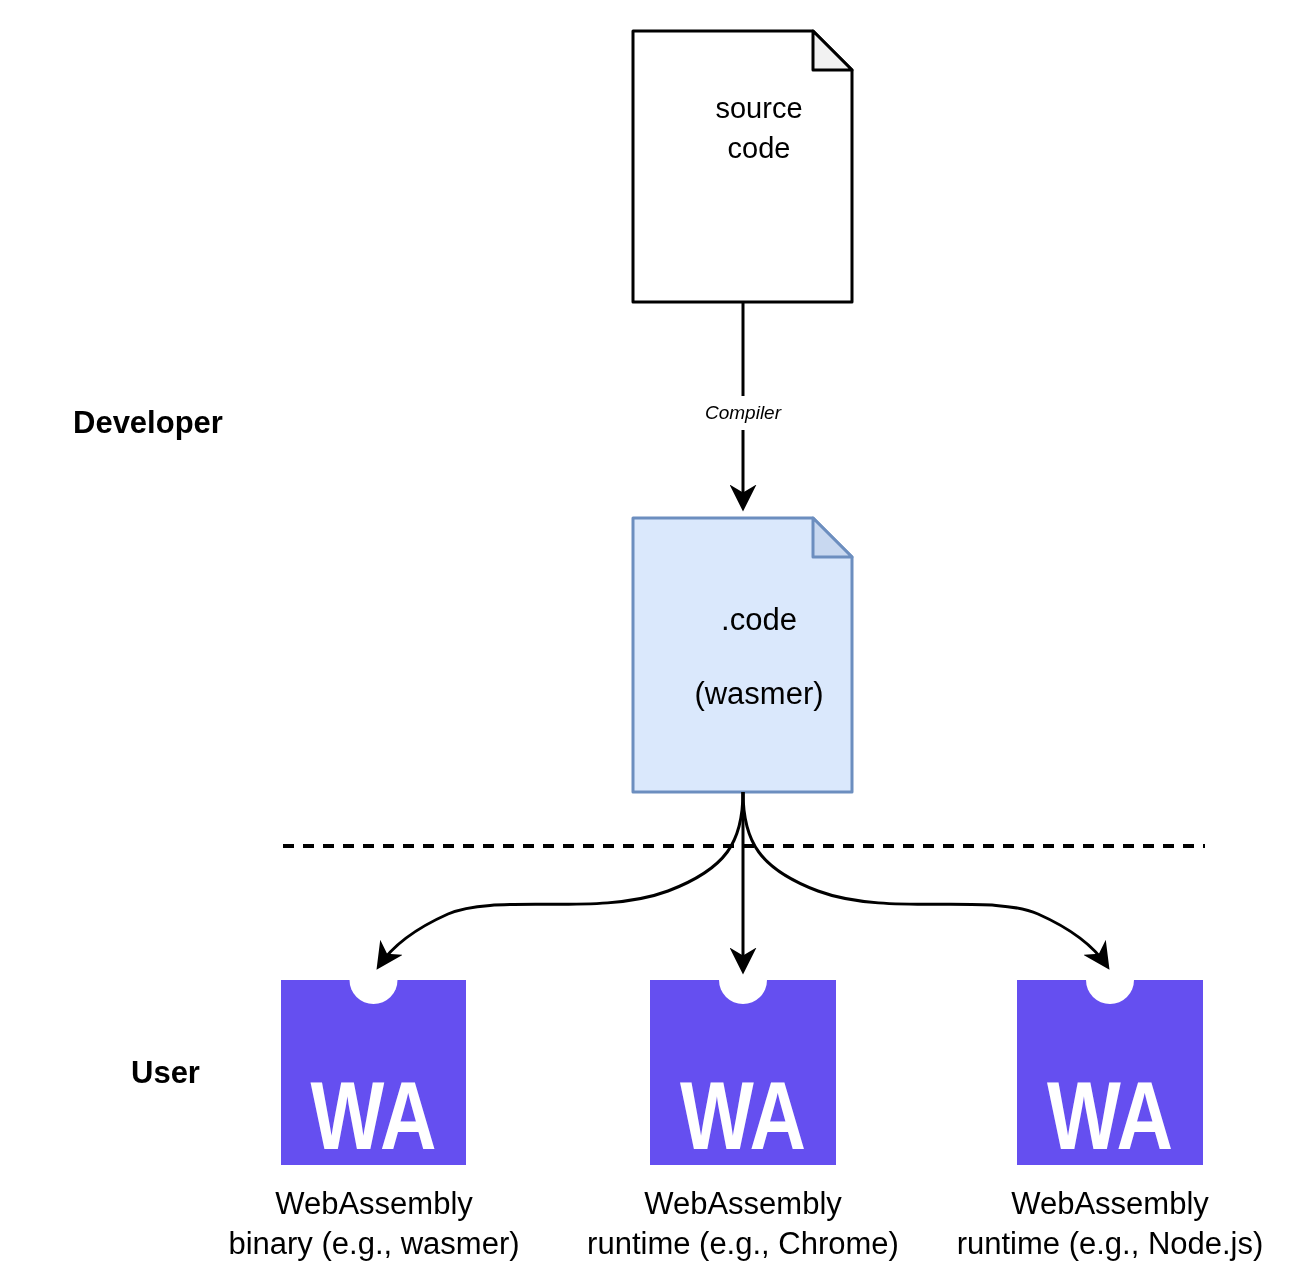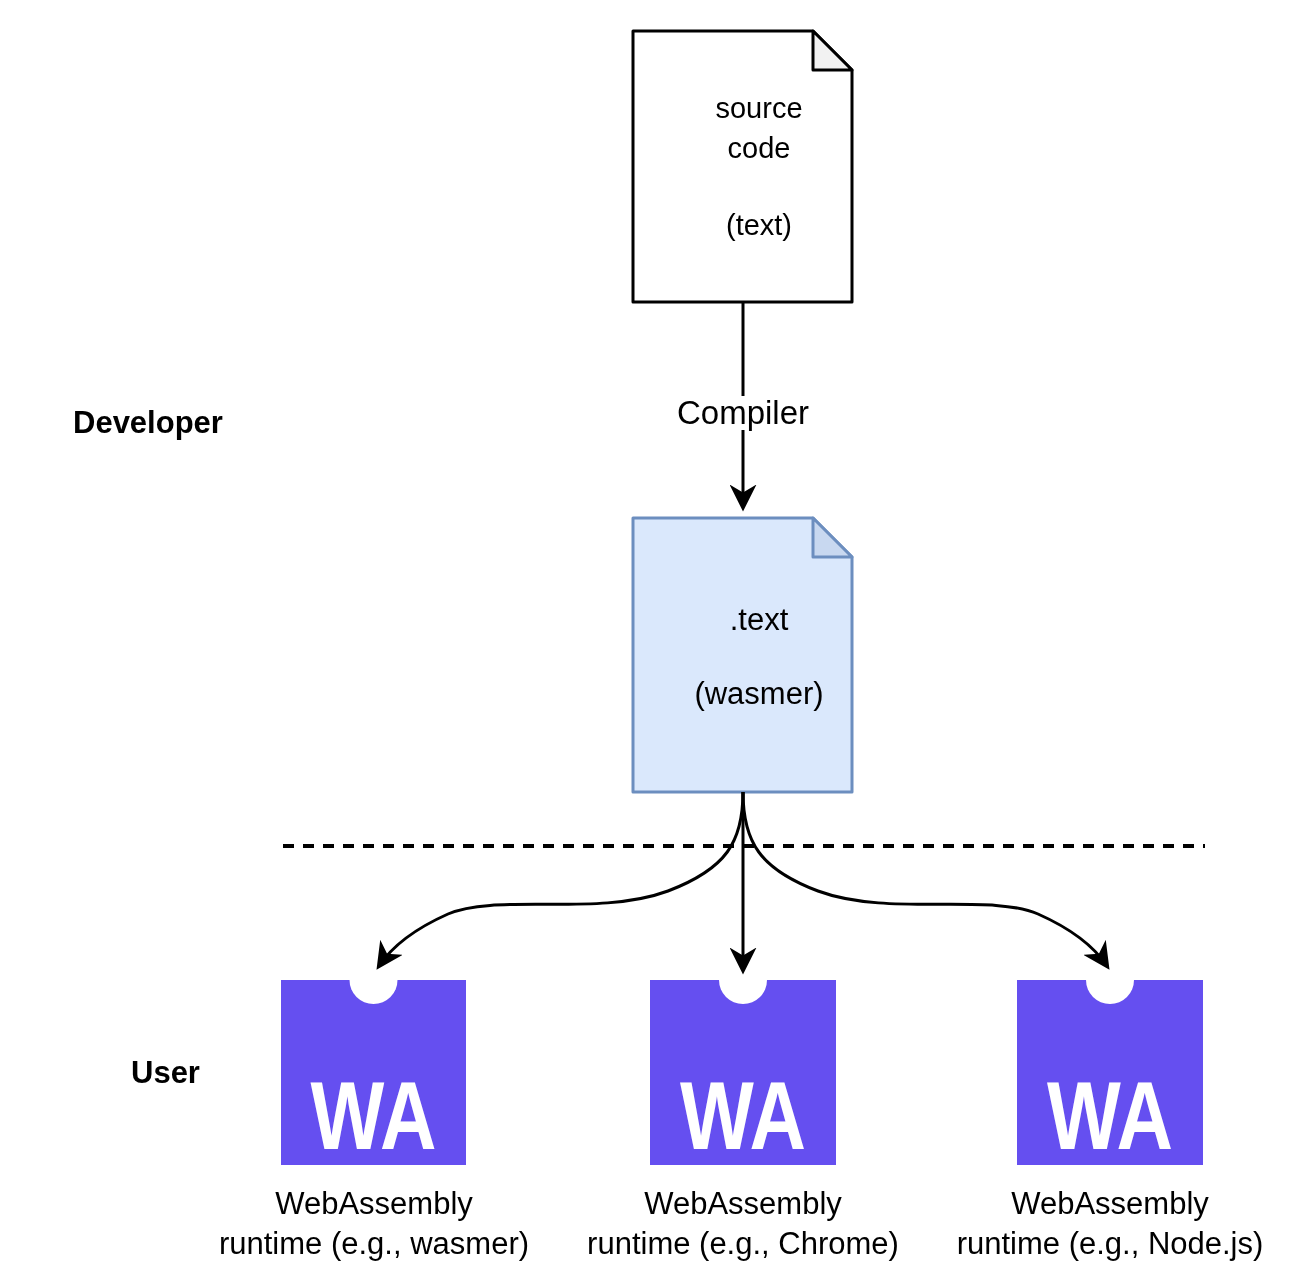--- a/index.html
+++ b/index.html
@@ -47,22 +47,23 @@
   .src-sub { top: 205px; }
   .wasm-title { top: 600px; font-size: 31px; }
   .wasm-sub { top: 674px; font-size: 31px; }
 
   .compiler-label {
     left: 743px;
     top: 396px;
     transform: translateX(-50%);
     background: #ffffff;
     padding: 1px 7px;
-    font-size: 33px;
+    font-size: 19px;
     line-height: 32px;
+    font-style: italic;
   }
 
   .runtime-label {
     width: 440px;
     top: 1184px;
     transform: translateX(-50%);
     text-align: center;
     font-size: 31px;
     line-height: 40px;
   }
@@ -120,30 +121,29 @@
     <path d="M743,792 L743,970" fill="none" stroke="#000000" stroke-width="3" marker-end="url(#arrowhead)"></path>
     <path d="M743,792 C743,842 760,869 818,891 C888,917 990,893 1038,914 C1074,930 1095,948 1107,966" fill="none" stroke="#000000" stroke-width="3" marker-end="url(#arrowhead)"></path>
   </svg>
 
   <div class="txt role-label dev-label">Developer</div>
   <div class="txt role-label user-label">User</div>
 
   <div class="txt doc-line src-title">
     <span class="wrapbox">source code</span>
   </div>
-  <div class="txt doc-line src-sub">(text)</div>
 
   <div class="txt compiler-label">Compiler</div>
 
-  <div class="txt doc-line wasm-title">.text</div>
+  <div class="txt doc-line wasm-title">.code</div>
   <div class="txt doc-line wasm-sub">(wasmer)</div>
 
   <div class="txt runtime-label rt-0">
     <span>WebAssembly</span>
-    <span>runtime (e.g., wasmer)</span>
+    <span>binary (e.g., wasmer)</span>
   </div>
   <div class="txt runtime-label rt-1">
     <span>WebAssembly</span>
     <span>runtime (e.g., Chrome)</span>
   </div>
   <div class="txt runtime-label rt-2">
     <span>WebAssembly</span>
     <span>runtime (e.g., Node.js)</span>
   </div>
 

